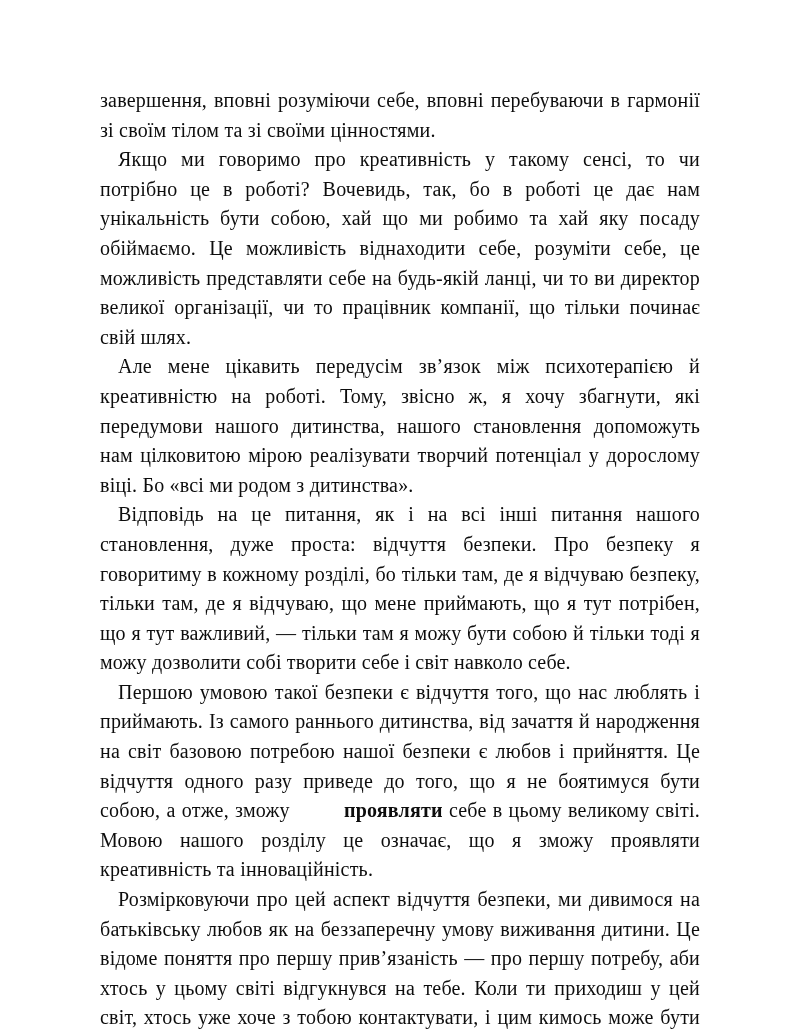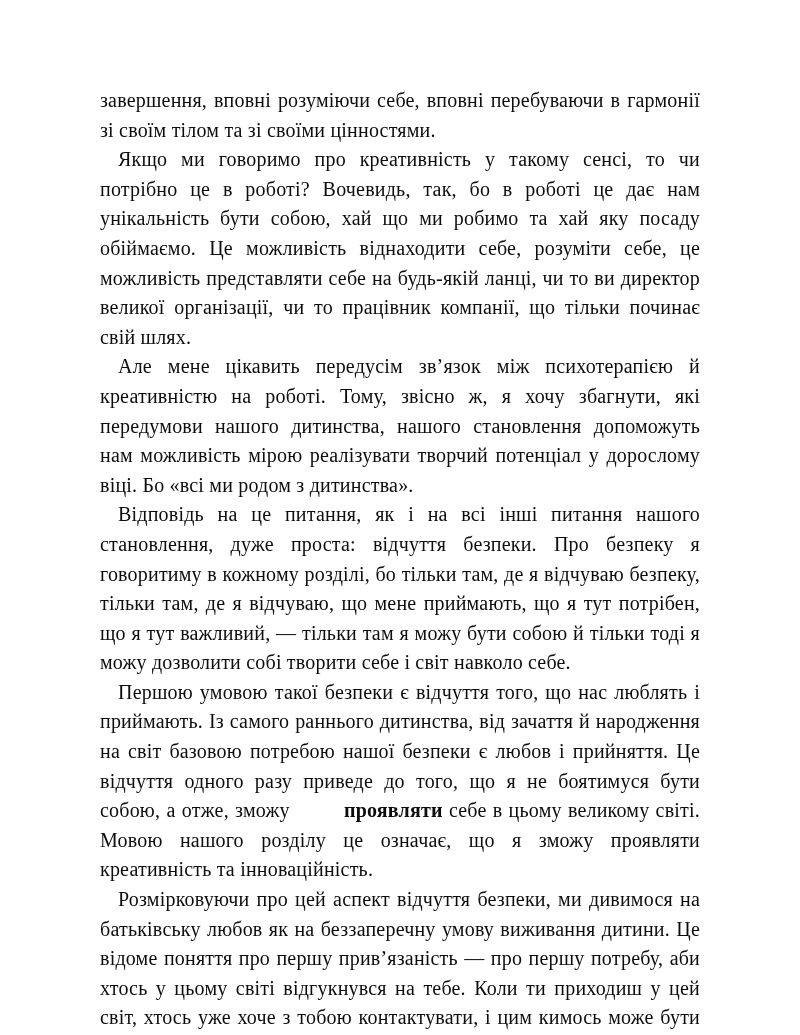--- a/index.html
+++ b/index.html
@@ -54,21 +54,21 @@
 </head>
 <body style="background: rgb(255, 255, 255); color: rgb(13, 13, 13);">
 
 <div class="page">
   <div class="text-column">
 
     <p class="para no-indent">завершення, вповні розуміючи себе, вповні перебуваючи в гармонії зі своїм тілом та зі своїми цінностями.</p>
 
     <p class="para">Якщо ми говоримо про креативність у такому сенсі, то чи потрібно це в роботі? Вочевидь, так, бо в роботі це дає нам унікальність бути собою, хай що ми робимо та хай яку посаду обіймаємо. Це можливість віднаходити себе, розуміти себе, це можливість представляти себе на будь-якій ланці, чи то ви директор великої організації, чи то працівник компанії, що тільки починає свій шлях.</p>
 
-    <p class="para">Але мене цікавить передусім зв’язок між психотерапією й креативністю на роботі. Тому, звісно ж, я хочу збагнути, які передумови нашого дитинства, нашого становлення допоможуть нам можливість мірою реалізувати творчий потенціал у дорослому віці. Бо «всі ми родом з дитинства».</p>
+    <p class="para">Але мене цікавить передусім зв’язок між психотерапією й креативністю на роботі. Тому, звісно ж, я хочу збагнути, які передумови нашого дитинства, нашого становлення допоможуть нам цілковитою мірою реалізувати творчий потенціал у дорослому віці. Бо «всі ми родом з дитинства».</p>
 
     <p class="para">Відповідь на це питання, як і на всі інші питання нашого становлення, дуже проста: відчуття безпеки. Про безпеку я говоритиму в кожному розділі, бо тільки там, де я відчуваю безпеку, тільки там, де я відчуваю, що мене приймають, що я тут потрібен, що я тут важливий, — тільки там я можу бути собою й тільки тоді я можу дозволити собі творити себе і світ навколо себе.</p>
 
     <p class="para">Першою умовою такої безпеки є відчуття того, що нас люблять і приймають. Із самого раннього дитинства, від зачаття й народження на світ базовою потребою нашої безпеки є любов і прийняття. Це відчуття одного разу приведе до того, що я не боятимуся бути собою, а отже, зможу <b>проявляти</b> себе в цьому великому світі. Мовою нашого розділу це означає, що я зможу проявляти креативність та інноваційність.</p>
 
     <p class="para">Розмірковуючи про цей аспект відчуття безпеки, ми дивимося на батьківську любов як на беззаперечну умову виживання дитини. Це відоме поняття про першу прив’язаність — про першу потребу, аби хтось у цьому світі відгукнувся на тебе. Коли ти приходиш у цей світ, хтось уже хоче з тобою контактувати, і цим кимось може бути мама, тато — батьки, які приймають і люблять тебе. Коли це відбувається, у дитини формується відчуття потреби жити, бути й проявляти себе.</p>
 
     <p class="para">Уже незабаром з тими самими потребами ми прийдемо на роботу — і на нашій роботі також потребуватимемо любові та прийняття, щоб могти бути собою й мати умови для розкриття власного потенціалу.</p>
 
   </div>

